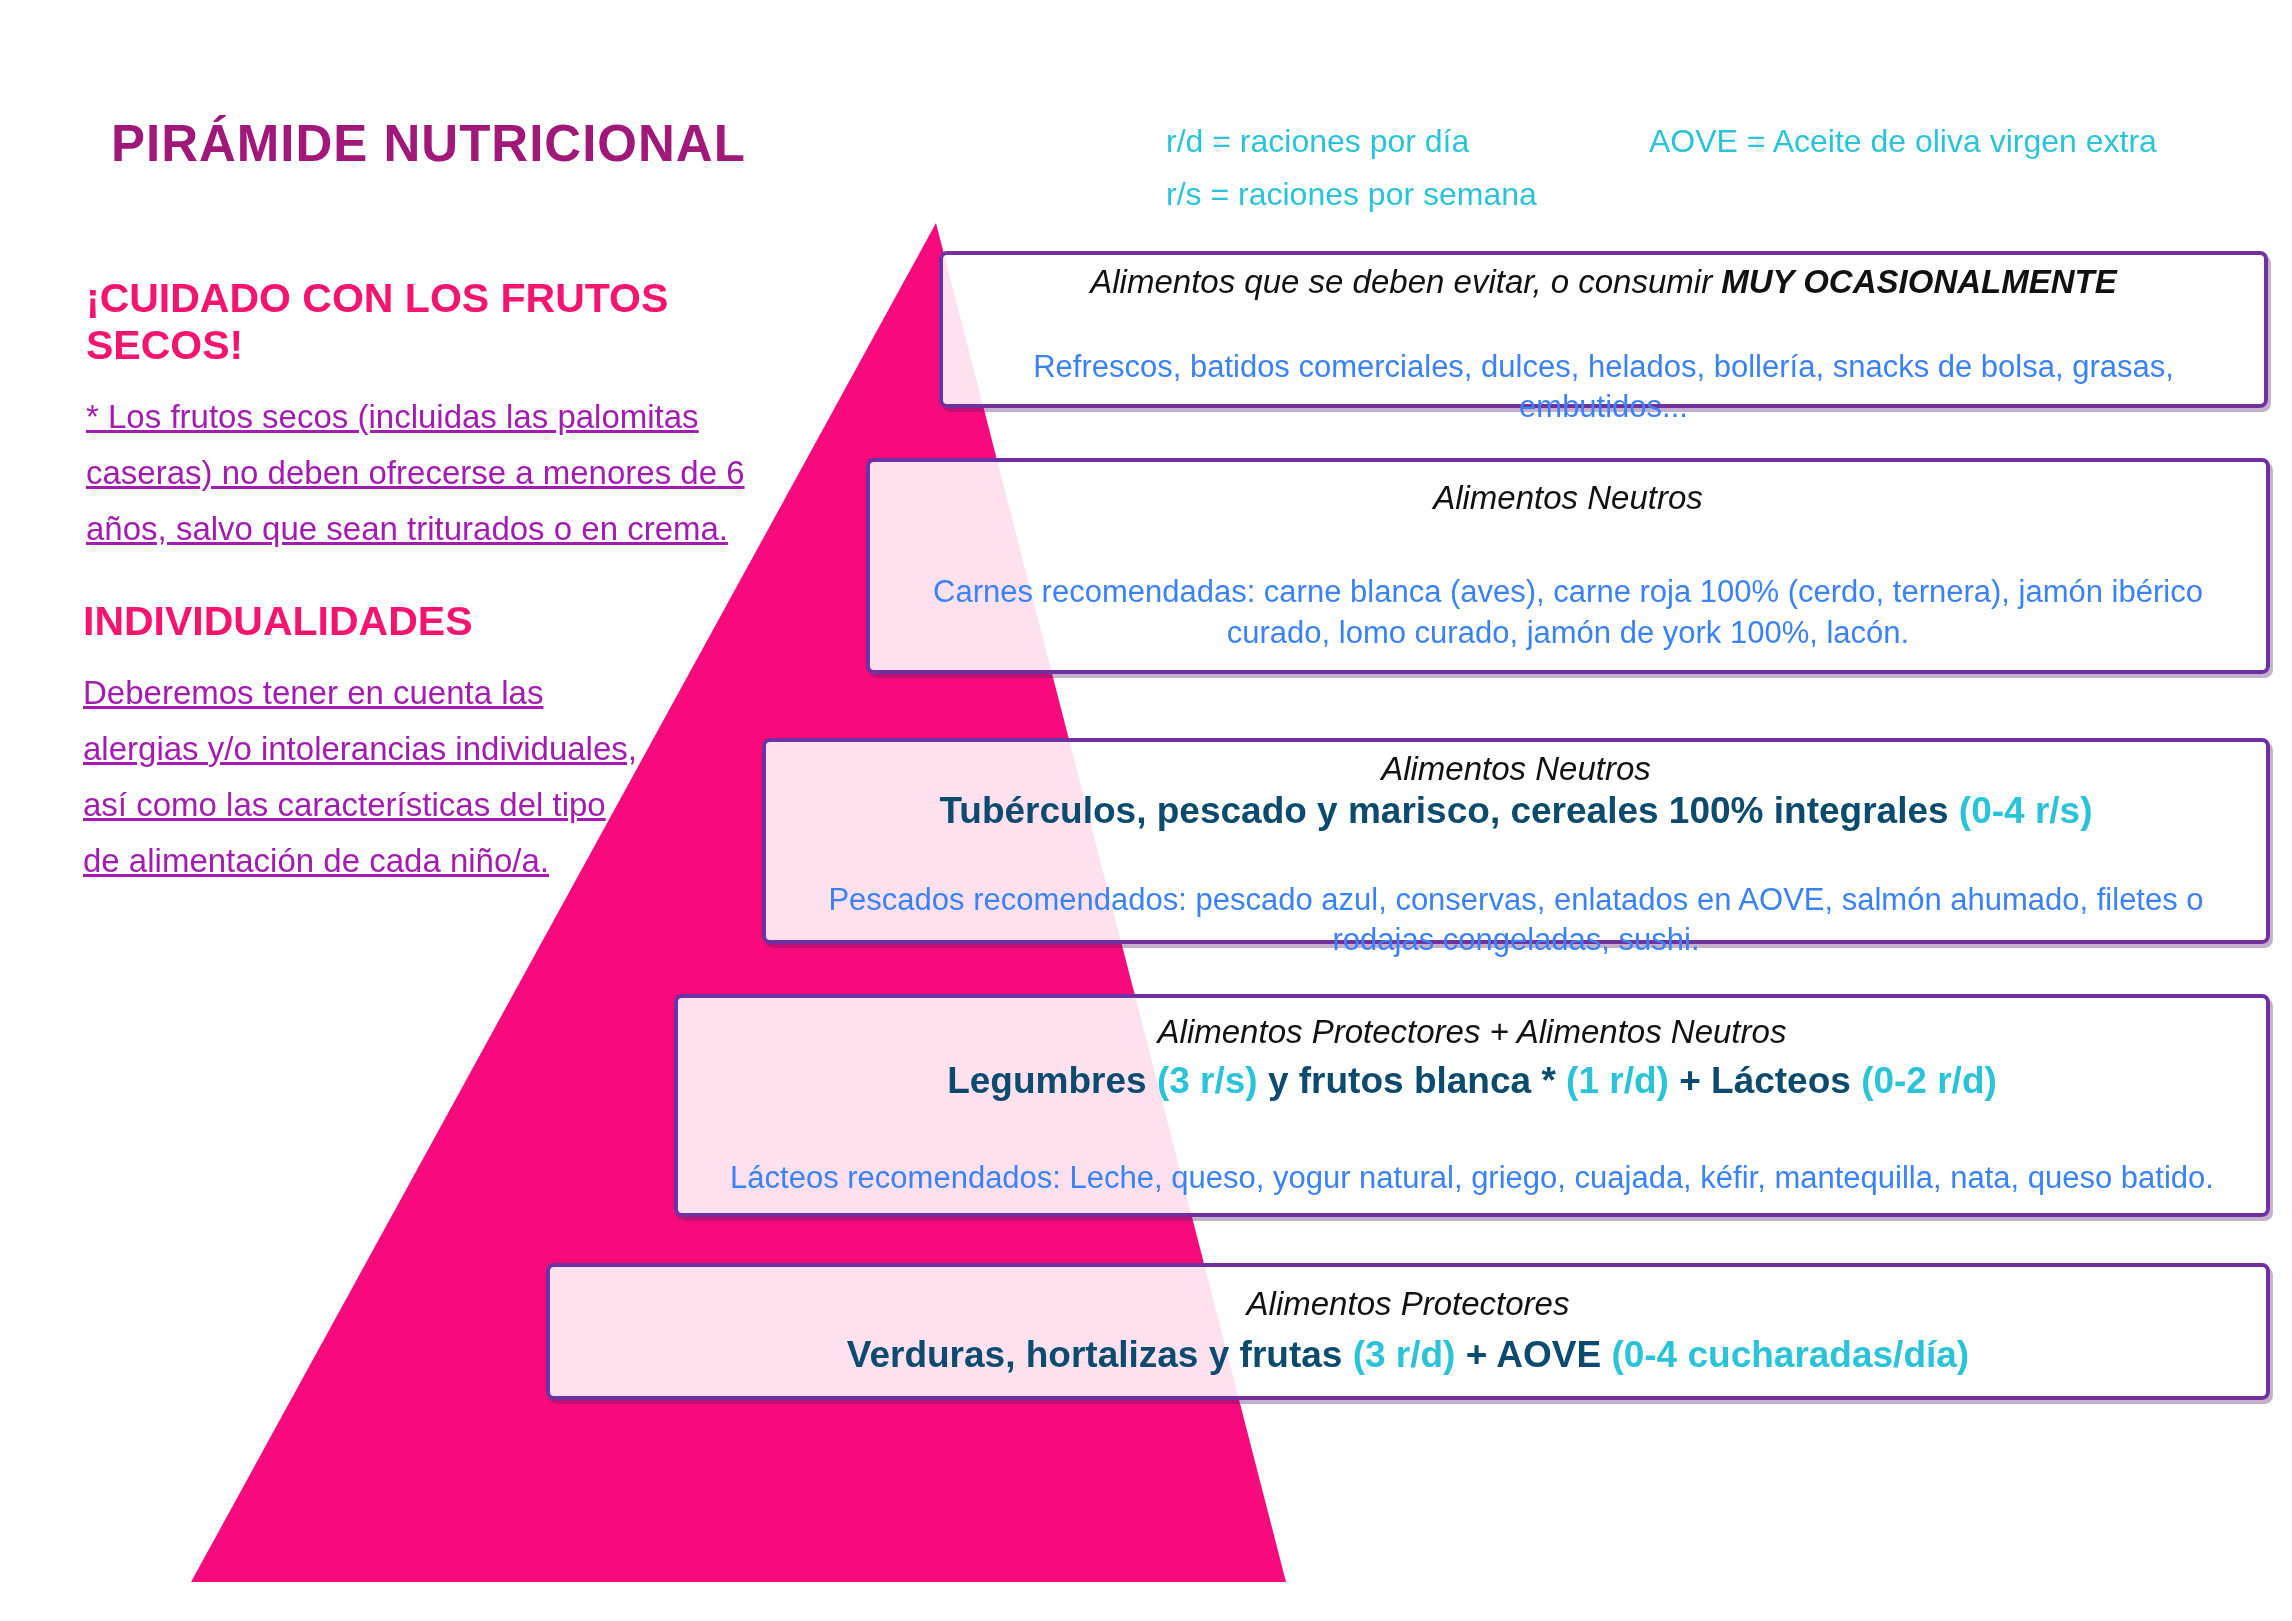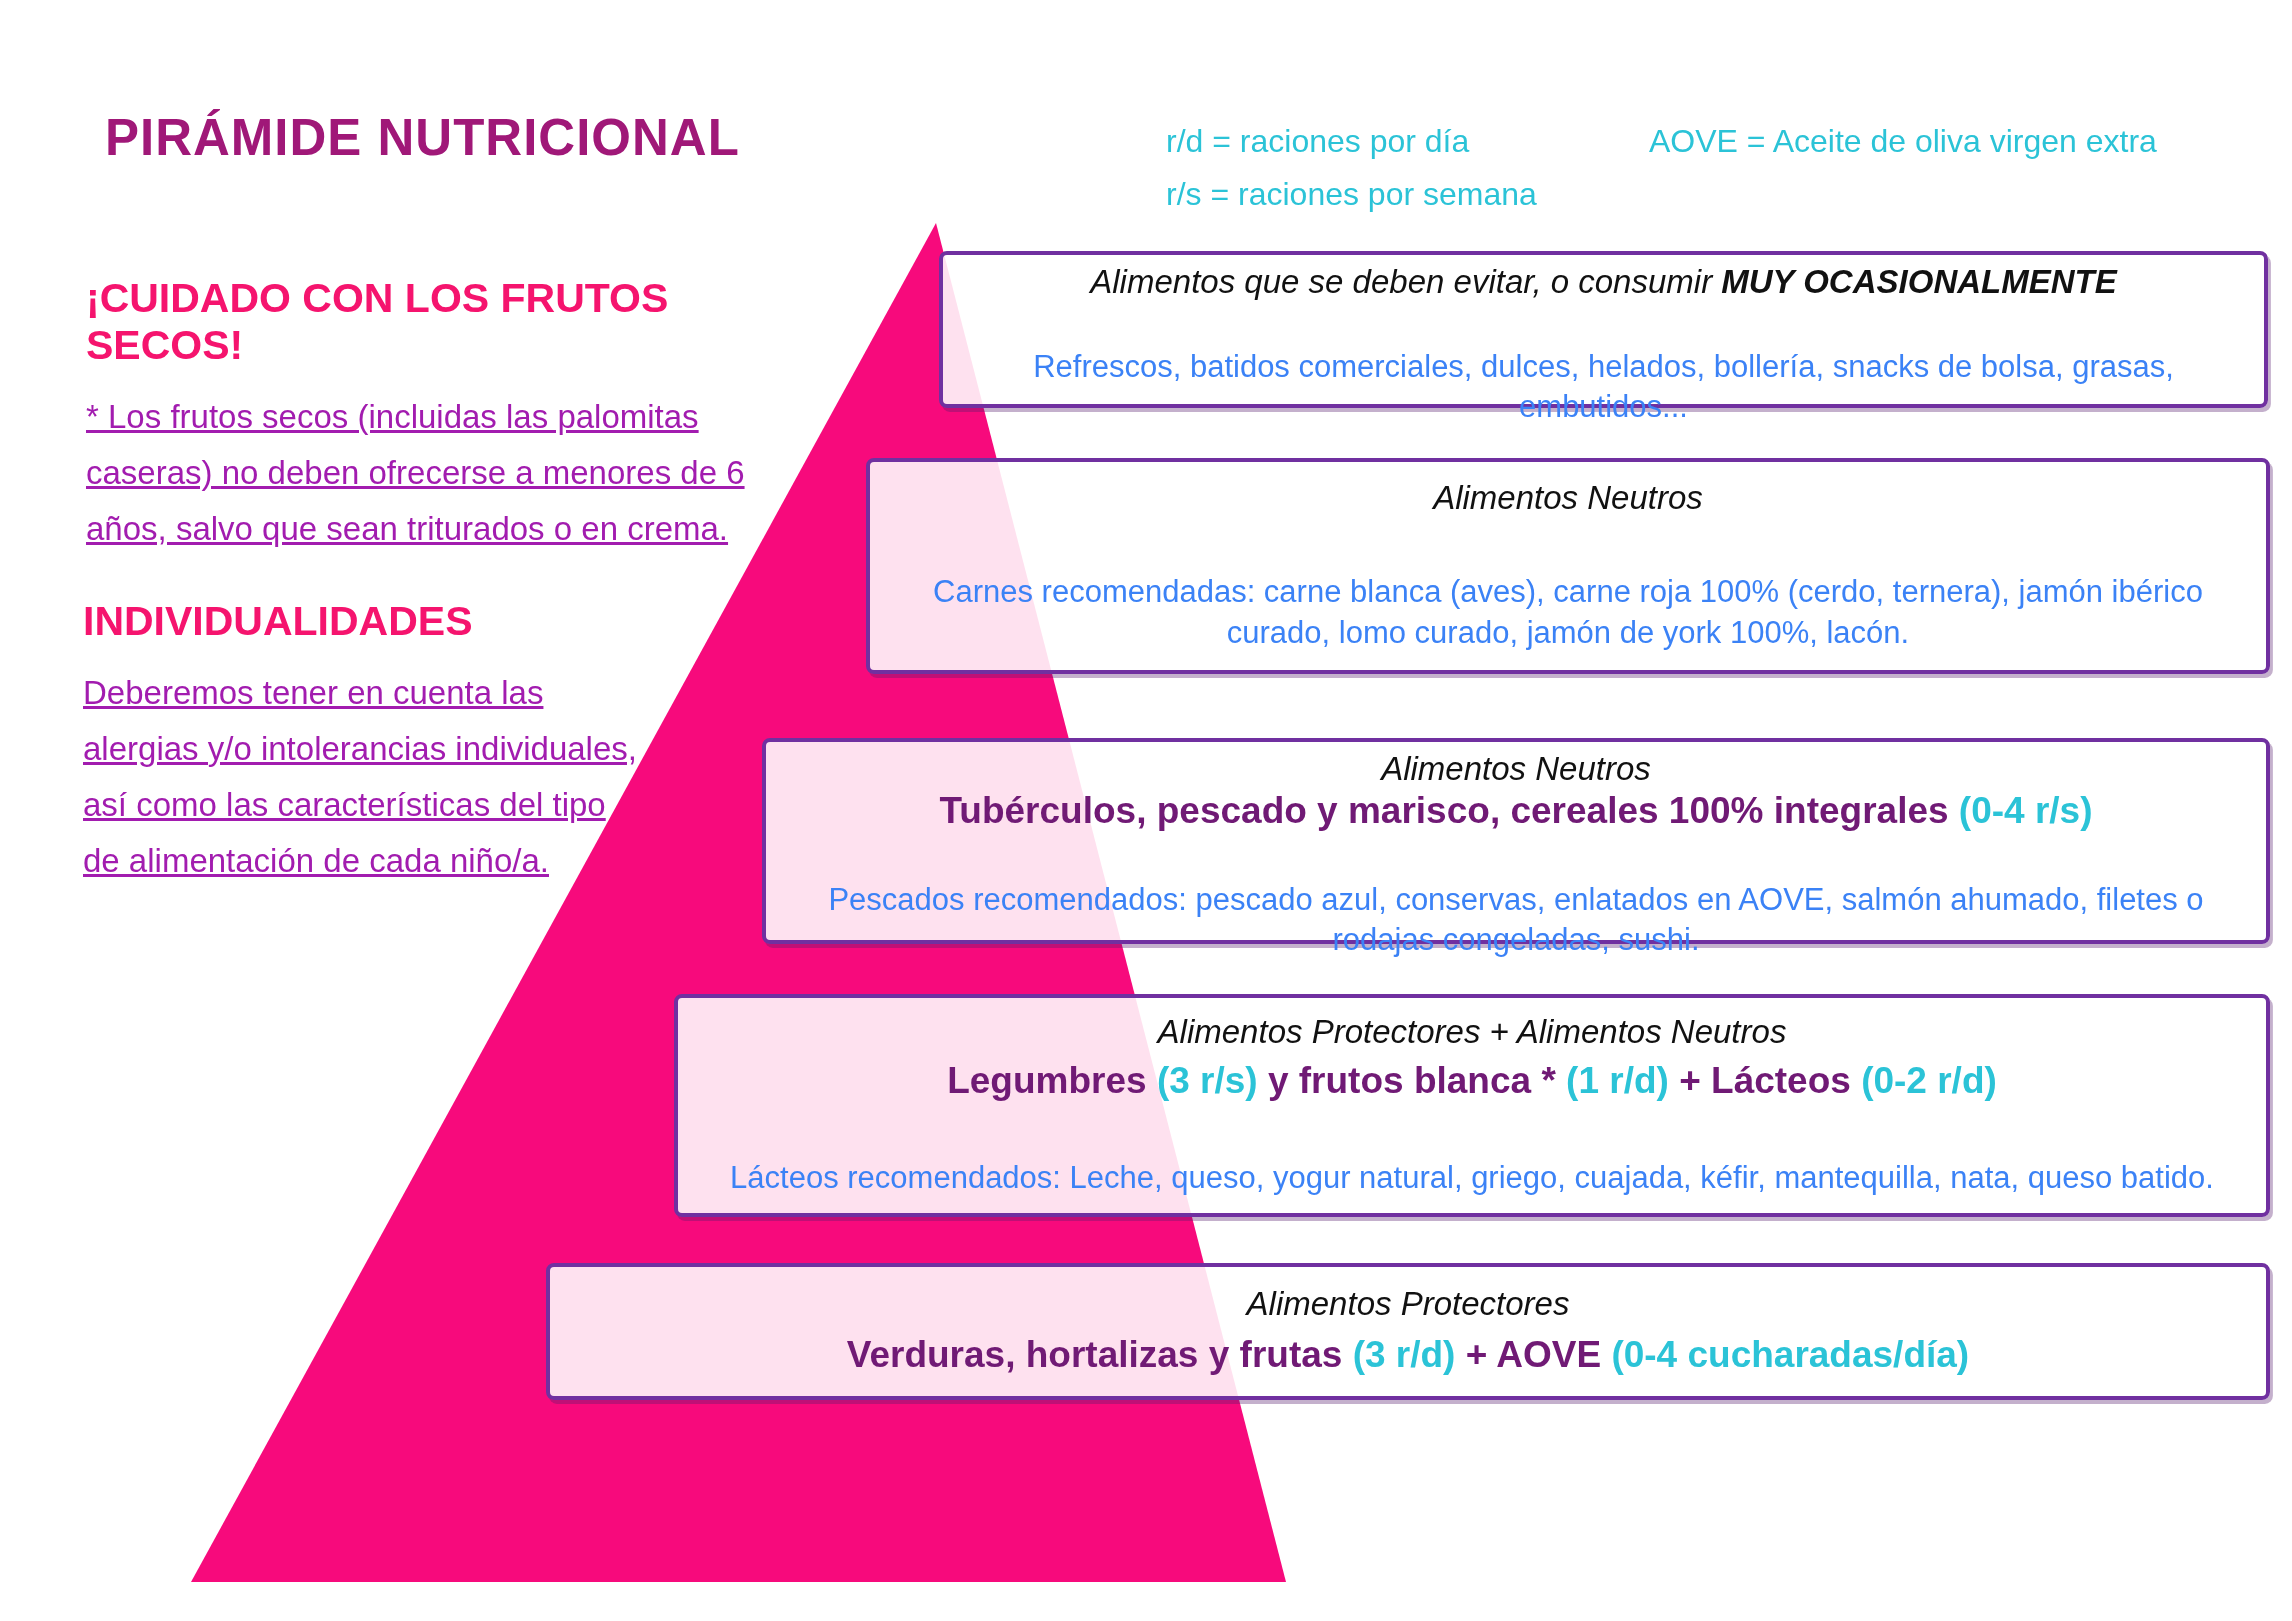--- a/index.html
+++ b/index.html
@@ -11,21 +11,21 @@
     overflow:hidden;
     font-family:"Liberation Sans","DejaVu Sans",sans-serif;
   }
   
   .pyramid{
     position:absolute;left:0;top:0;width:2293px;height:1621px;
     background:#F70A7C;
     clip-path:polygon(936px 223px,1286px 1582px,191px 1582px);
   }
   .title{
-    position:absolute;left:93px;top:96px;margin:12px;
+    position:absolute;left:93px;top:96px;margin:18px;
     font-size:51px;font-weight:bold;color:#A01878;letter-spacing:1px;
   }
   .legend{position:absolute;color:#2BC3D7;font-size:32px;white-space:nowrap;}
   .legend-rd{left:1166px;top:123px;}
   .legend-rs{left:1166px;top:176px;}
   .legend-aove{left:1649px;top:123px;}
   .side{position:absolute;text-align:left;margin-top:24px;}
   .side h2{margin:0;font-size:41px;font-weight:bold;color:#F5146E;}
   .side p{margin:19.6px 0 0 0;font-size:33px;color:#a21caf;line-height:1.7;text-decoration:underline;}
   .warning{left:86px;top:251px;width:686px;}
@@ -39,21 +39,21 @@
     text-align:center;padding:7.8px 41px;
   }
   .lv1{left:939px;top:251px;width:1329px;height:157px;}
   .lv2{left:866px;top:458px;width:1404px;height:216px;}
   .lv3{left:762px;top:738px;width:1508px;height:206px;}
   .lv4{left:674px;top:994px;width:1596px;height:223px;}
   .lv5{left:546px;top:1263px;width:1724px;height:137px;}
   .lv-title{font-size:33px;font-style:italic;color:#111;}
   .lv-title .emph{font-weight:bold;}
   .lv-strong{font-size:37px;font-weight:bold;line-height:1.25;}
-  .c-black{color:#701a75;}
+  .c-black{color:#0c4a6e;}
   .c-cyan{color:#2BC3D7;}
   .c-purple{color:#8C1868;}
   .lv-body{font-size:31px;color:#3b82f6;line-height:1.3;margin-top:46px;}
   .footerbox{
     position:absolute;left:214px;top:1404px;width:1825px;height:169px;
     box-sizing:border-box;
     background:rgba(255,255,255,0.88);
     border:5.9px solid #7030A0;border-radius:33px;
     display:flex;align-items:center;justify-content:center;
     text-align:center;padding:9.8px 45px;

